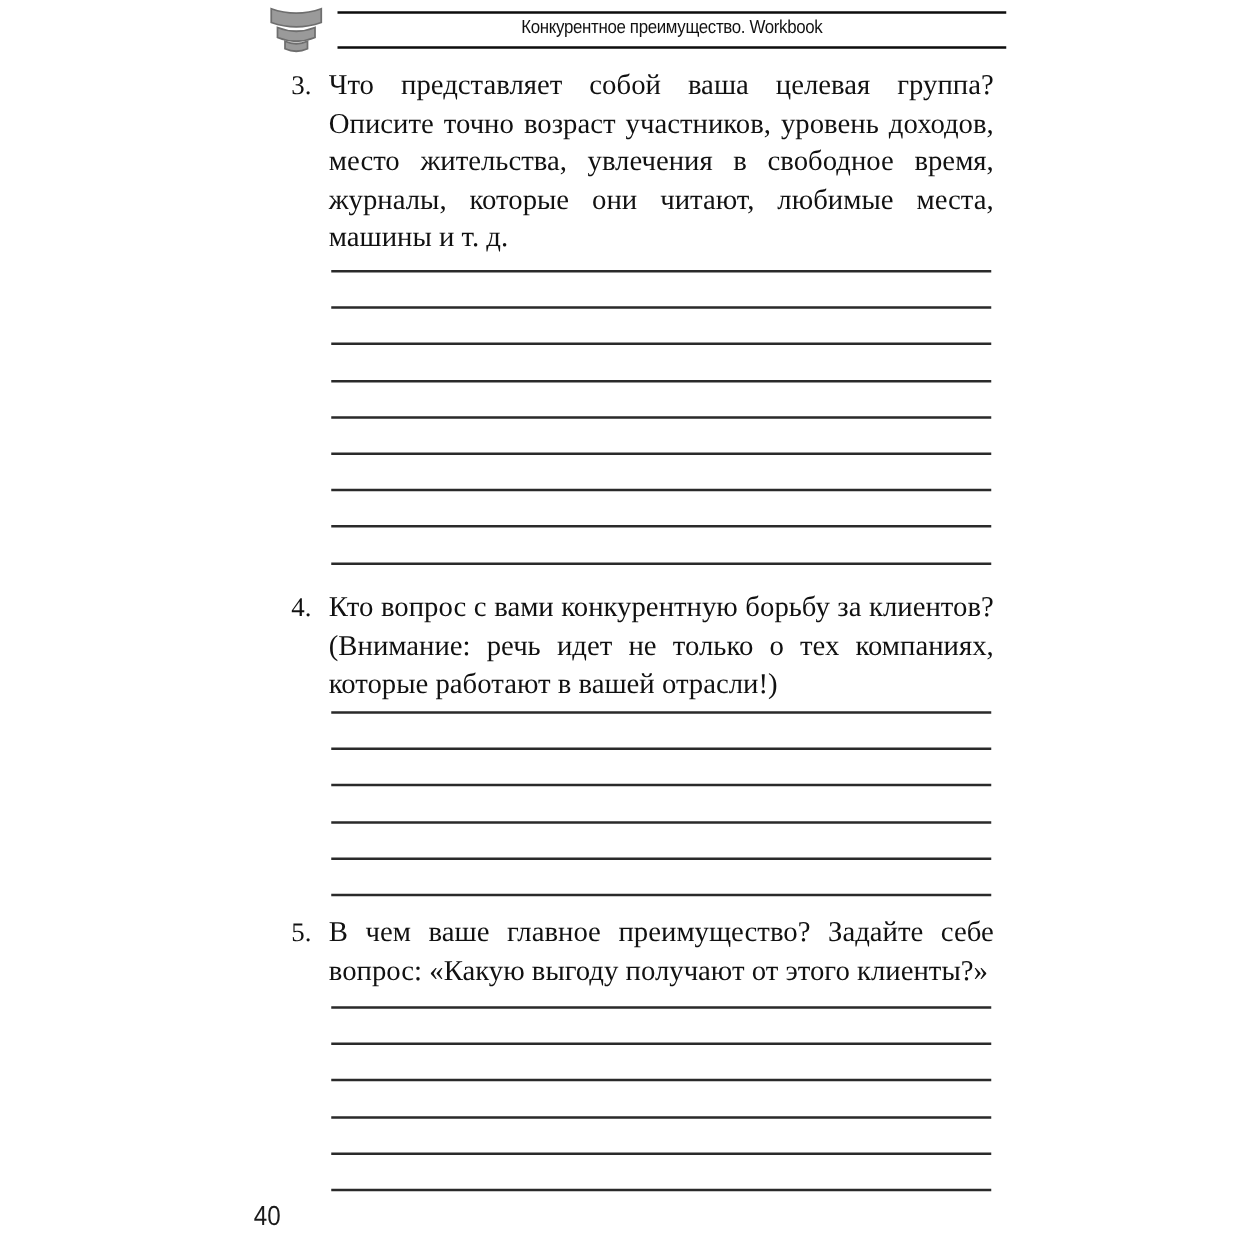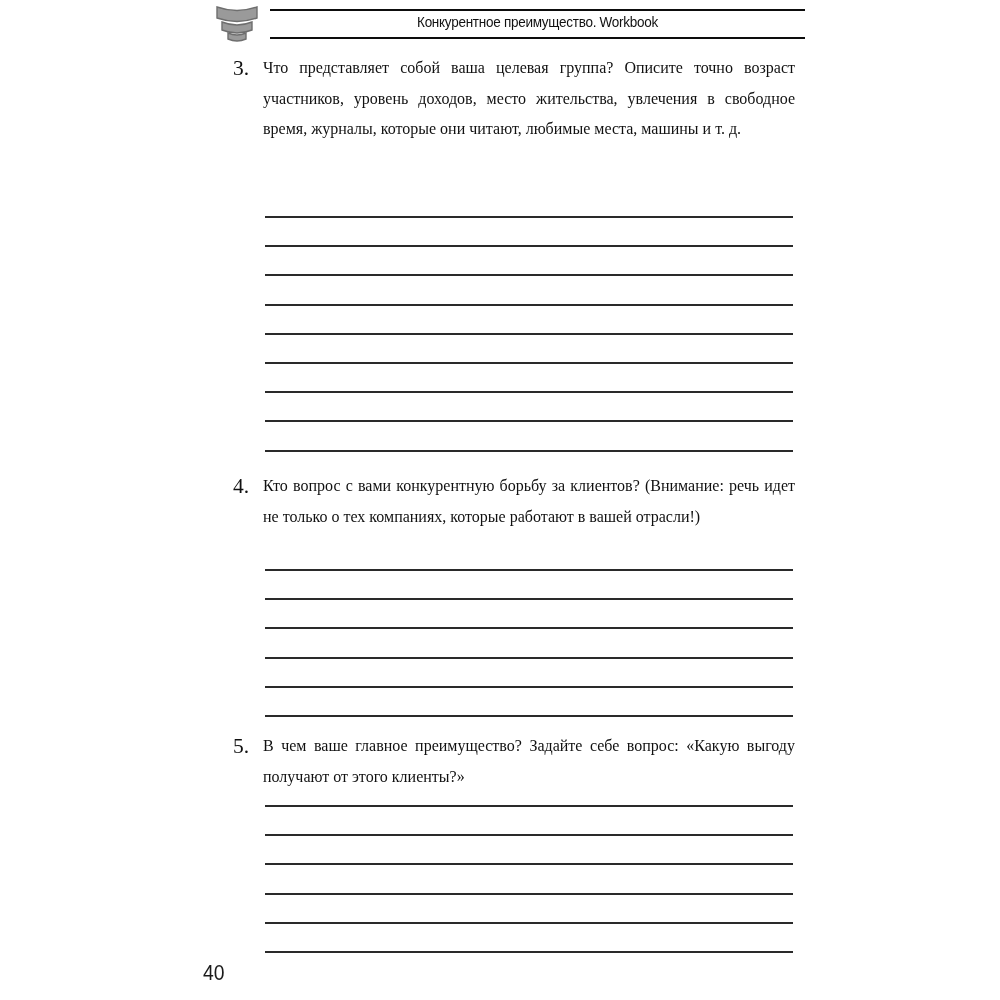--- a/index.html
+++ b/index.html
@@ -94,21 +94,21 @@
   }
   .q-number {
     flex: 0 0 auto;
     width: 30px;
     font-size: 21.5px;
     line-height: 30.5px;
     text-align: left;
   }
   .q-text {
     flex: 1 1 auto;
-    font-size: 16px;
+    font-size: 23px;
     line-height: 30.5px;
     text-align: justify;
     text-justify: inter-word;
     hyphens: manual;
     white-space: pre-line;
   }
 
   #question-3 { top: 7px; }
   #question-4 { top: 425px; }
   #question-5 { top: 685px; }

